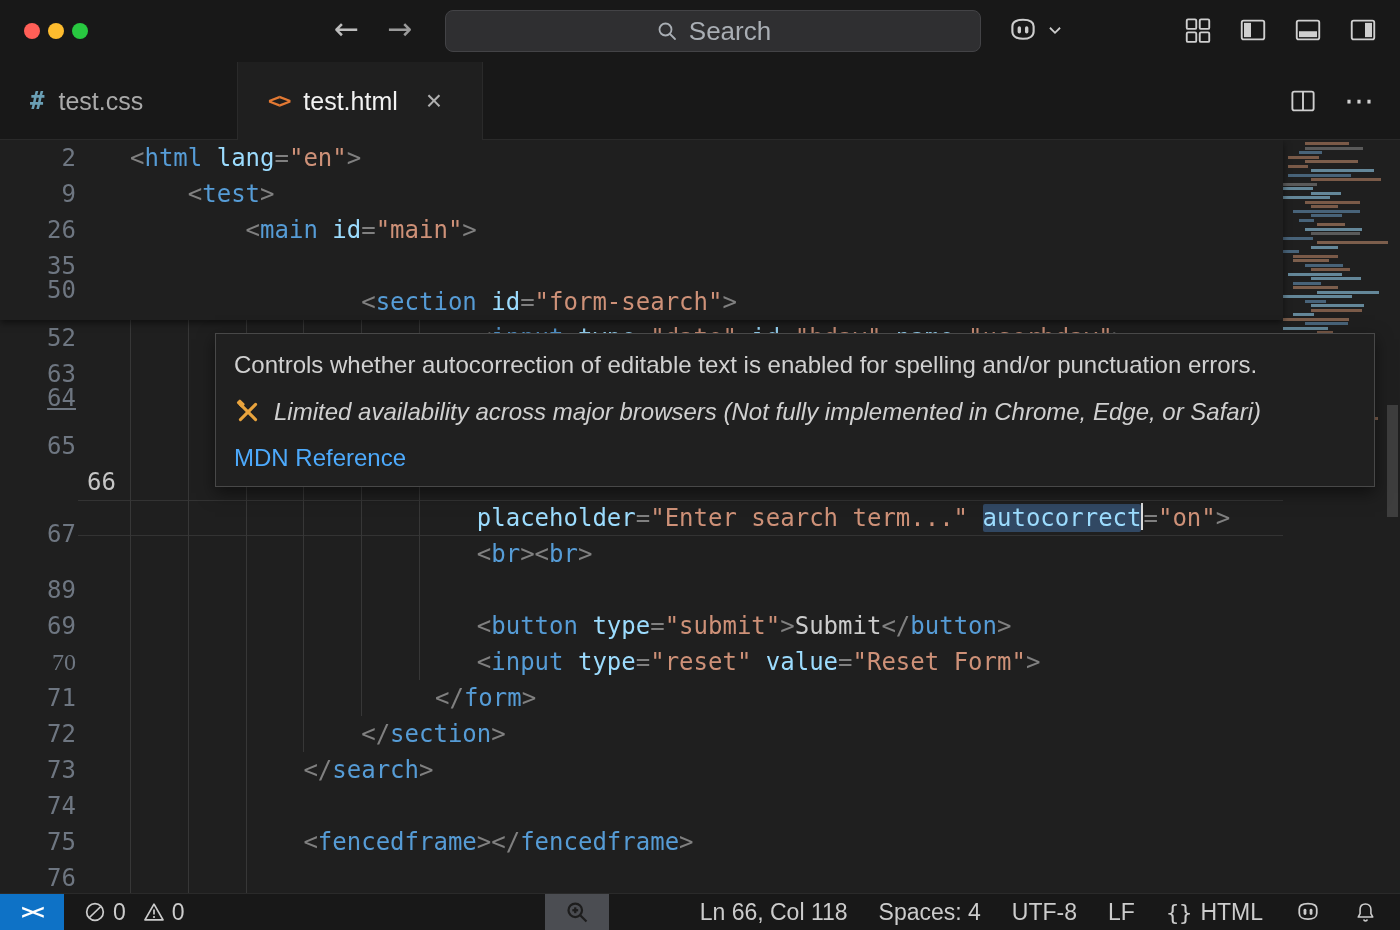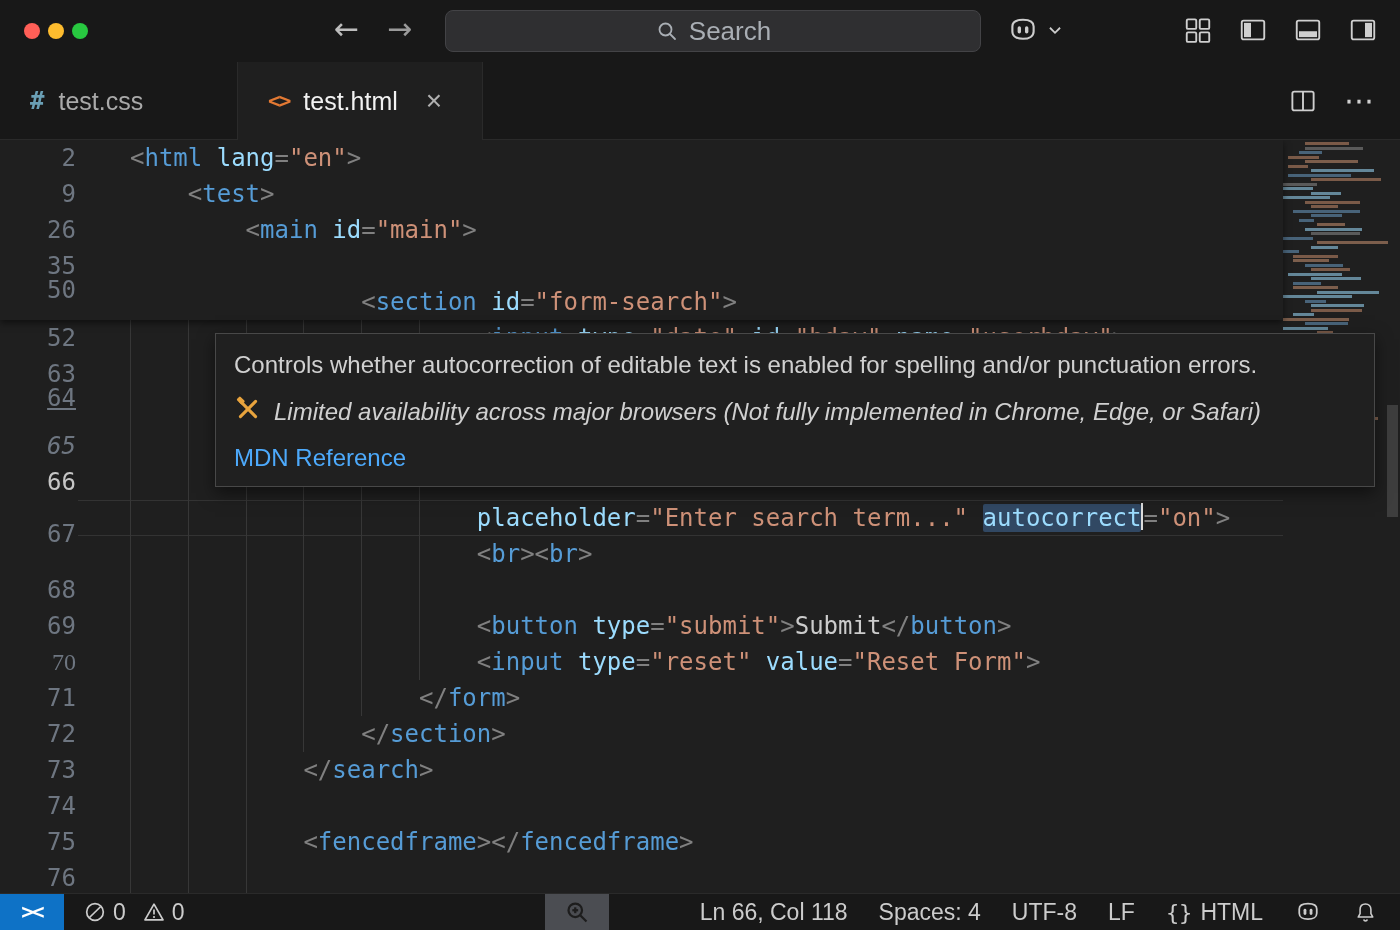--- a/index.html
+++ b/index.html
@@ -50,21 +50,21 @@
     border-top:1px solid #333333;border-bottom:1px solid #333333;z-index:0}
   #sticky{position:absolute;top:0;left:0;width:1283px;height:180px;background:#1f1f1f;z-index:5;
     box-shadow:0 3px 7px rgba(0,0,0,.5)}
   #minimap{position:absolute;left:1283px;top:0;width:100px;height:753px;z-index:2;cursor:pointer}
   .vscroll{position:absolute;left:1387px;top:265px;width:11px;height:112px;background:rgba(121,121,121,.35);z-index:7;cursor:pointer}
 
   
   .hover{position:absolute;left:215px;top:193px;width:1160px;z-index:10;background:#202020;
     border:1px solid #484848;padding:14px 18px;box-shadow:0 6px 16px rgba(0,0,0,.5)}
   .hover-doc{font-size:24px;line-height:34px;color:#d0d0d0}
-  .hover-avail{display:flex;align-items:flex-start;gap:12px;margin-top:13px;font-size:24px;line-height:34px;
+  .hover-avail{display:flex;align-items:center;gap:12px;margin-top:13px;font-size:24px;line-height:34px;
     font-style:italic;color:#d0d0d0}
   .hover-link{display:inline-block;margin-top:15px;font-size:24px;color:#4daafc;cursor:pointer;text-decoration:none}
 
   
   .statusbar{position:absolute;top:893px;left:0;width:1400px;height:37px;background:#181818;
     border-top:1px solid #2a2a2a;color:#cccccc;font-size:23px}
   .sb-left{position:absolute;left:0;top:0;height:36px;display:flex;align-items:center}
   .remote{width:64px;height:36px;background:#0e72c6;color:#ffffff;display:flex;align-items:center;
     justify-content:center;font:bold 21px "DejaVu Sans Mono",monospace;letter-spacing:-2px;cursor:pointer}
   .problems{display:flex;align-items:center;gap:7px;margin-left:20px;cursor:pointer}
@@ -168,32 +168,32 @@
         <div class="guide" style="left: 245.594px; top: 180px; height: 573px;"></div>
         <div class="guide" style="left: 303.391px; top: 180px; height: 432px;"></div>
         <div class="guide" style="left: 361.188px; top: 180px; height: 396px;"></div>
         <div class="guide" style="left: 418.984px; top: 180px; height: 360px;"></div>
       </div>
     <div id="lines">
         <div class="gut" style="top: 180px;">52</div>
         <div class="codeline" style="top: 180px; left: 130px;">                        <span class="tk-g">&lt;</span><span class="tk-t">input</span><span class="tk-w"> </span><span class="tk-a">type</span><span class="tk-g">=</span><span class="tk-s">"date"</span><span class="tk-w"> </span><span class="tk-a">id</span><span class="tk-g">=</span><span class="tk-s">"bday"</span><span class="tk-w"> </span><span class="tk-a">name</span><span class="tk-g">=</span><span class="tk-s">"userbday"</span><span class="tk-g">&gt;</span></div>
         <div class="gut" style="top: 216px;">63</div>
         <div class="gut" style="top: 240px; text-decoration: underline;">64</div>
-        <div class="gut" style="top: 288px; font-style: italic;">65</div>
-        <div class="gut act" style="top: 324px;">66</div>
+        <div class="gut" style="top: 288px;">65</div>
+        <div class="gut act" style="top: 324px; margin-left: 40px;">66</div>
         <div class="codeline" style="top: 360px; left: 130px;">                        <span class="tk-a">placeholder</span><span class="tk-g">=</span><span class="tk-s">"Enter search term..."</span><span class="tk-w"> </span><span class="tk-a tk-hl">autocorrect</span><span class="cursor"></span><span class="tk-g">=</span><span class="tk-s">"on"</span><span class="tk-g">&gt;</span></div>
         <div class="gut" style="top: 376px;">67</div>
         <div class="codeline" style="top: 396px; left: 130px;">                        <span class="tk-g">&lt;</span><span class="tk-t">br</span><span class="tk-g">&gt;&lt;</span><span class="tk-t">br</span><span class="tk-g">&gt;</span></div>
-        <div class="gut" style="top: 432px;">68</div>
+        <div class="gut" style="top: 432px;">89</div>
         <div class="gut" style="top: 468px;">69</div>
         <div class="codeline" style="top: 468px; left: 130px;">                        <span class="tk-g">&lt;</span><span class="tk-t">button</span><span class="tk-w"> </span><span class="tk-a">type</span><span class="tk-g">=</span><span class="tk-s">"submit"</span><span class="tk-g">&gt;</span><span class="tk-w">Submit</span><span class="tk-g">&lt;/</span><span class="tk-t">button</span><span class="tk-g">&gt;</span></div>
         <div class="gut" style="top: 504px; font-family: Liberation Serif, serif;">70</div>
         <div class="codeline" style="top: 504px; left: 130px;">                        <span class="tk-g">&lt;</span><span class="tk-t">input</span><span class="tk-w"> </span><span class="tk-a">type</span><span class="tk-g">=</span><span class="tk-s">"reset"</span><span class="tk-w"> </span><span class="tk-a">value</span><span class="tk-g">=</span><span class="tk-s">"Reset Form"</span><span class="tk-g">&gt;</span></div>
         <div class="gut" style="top: 540px;">71</div>
-        <div class="codeline" style="top: 540px; left: 130px;">                    <span class="tk-g">&lt;/</span><span class="tk-t">form</span><span class="tk-g">&gt;</span></div>
+        <div class="codeline" style="top: 540px; left: 146px;">                    <span class="tk-g">&lt;/</span><span class="tk-t">form</span><span class="tk-g">&gt;</span></div>
         <div class="gut" style="top: 576px;">72</div>
         <div class="codeline" style="top: 576px; left: 130px;">                <span class="tk-g">&lt;/</span><span class="tk-t">section</span><span class="tk-g">&gt;</span></div>
         <div class="gut" style="top: 612px;">73</div>
         <div class="codeline" style="top: 612px; left: 130px;">            <span class="tk-g">&lt;/</span><span class="tk-t">search</span><span class="tk-g">&gt;</span></div>
         <div class="gut" style="top: 648px;">74</div>
         <div class="gut" style="top: 684px;">75</div>
         <div class="codeline" style="top: 684px; left: 130px;">            <span class="tk-g">&lt;</span><span class="tk-t">fencedframe</span><span class="tk-g">&gt;&lt;/</span><span class="tk-t">fencedframe</span><span class="tk-g">&gt;</span></div>
         <div class="gut" style="top: 720px;">76</div>
       </div>
     <div id="minimap">

